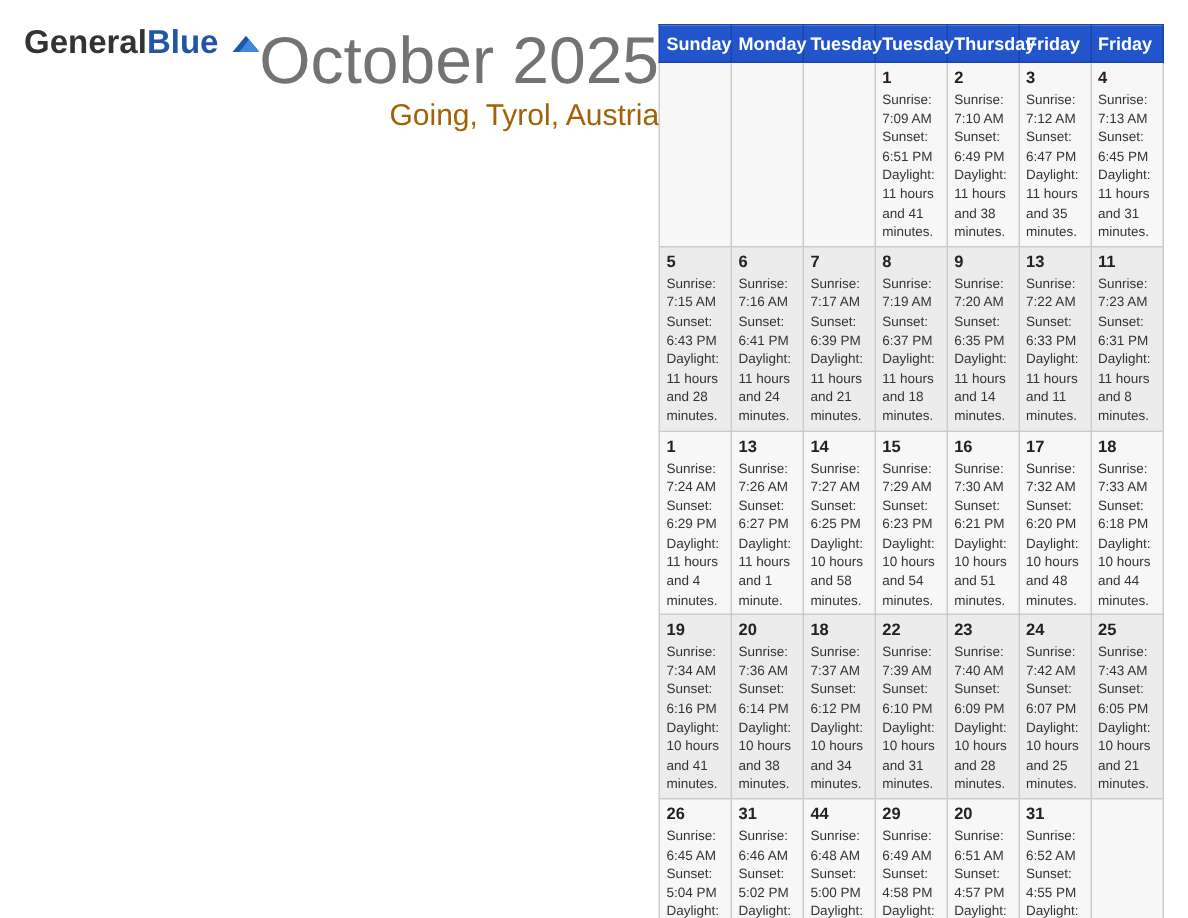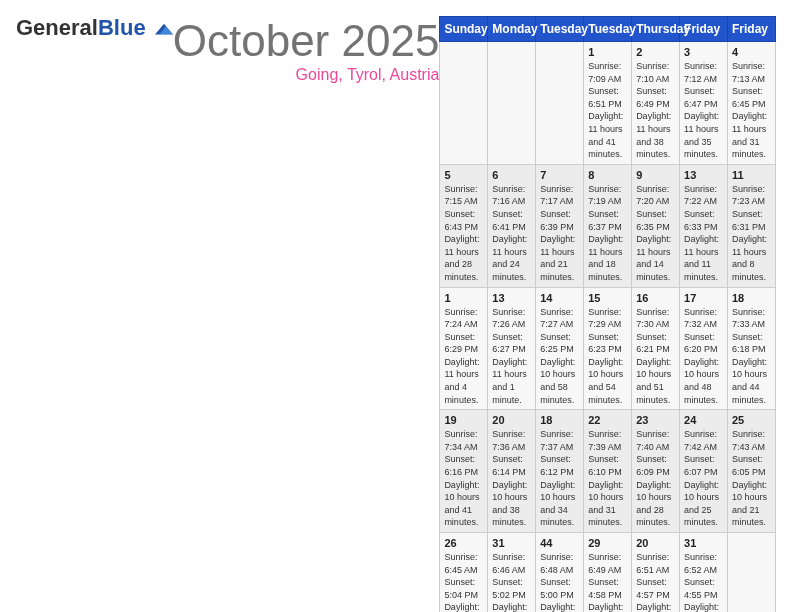--- a/index.html
+++ b/index.html
@@ -41,22 +41,22 @@
     }
     .title-block {
       text-align: right;
     }
     .month-title {
       font-size: 44px;
       font-weight: normal;
       color: #737373;
     }
     .location-title {
-      font-size: 16px;
-      color: #ec4899;
+      font-size: 20px;
+      color: #a16207;
     }
     .calendar {
       flex: 1;
       border: 1px solid #ccc;
       border-collapse: collapse;
       width: 100%;
       table-layout: fixed;
     }
     .calendar th {
       background-color: #2255cc;

